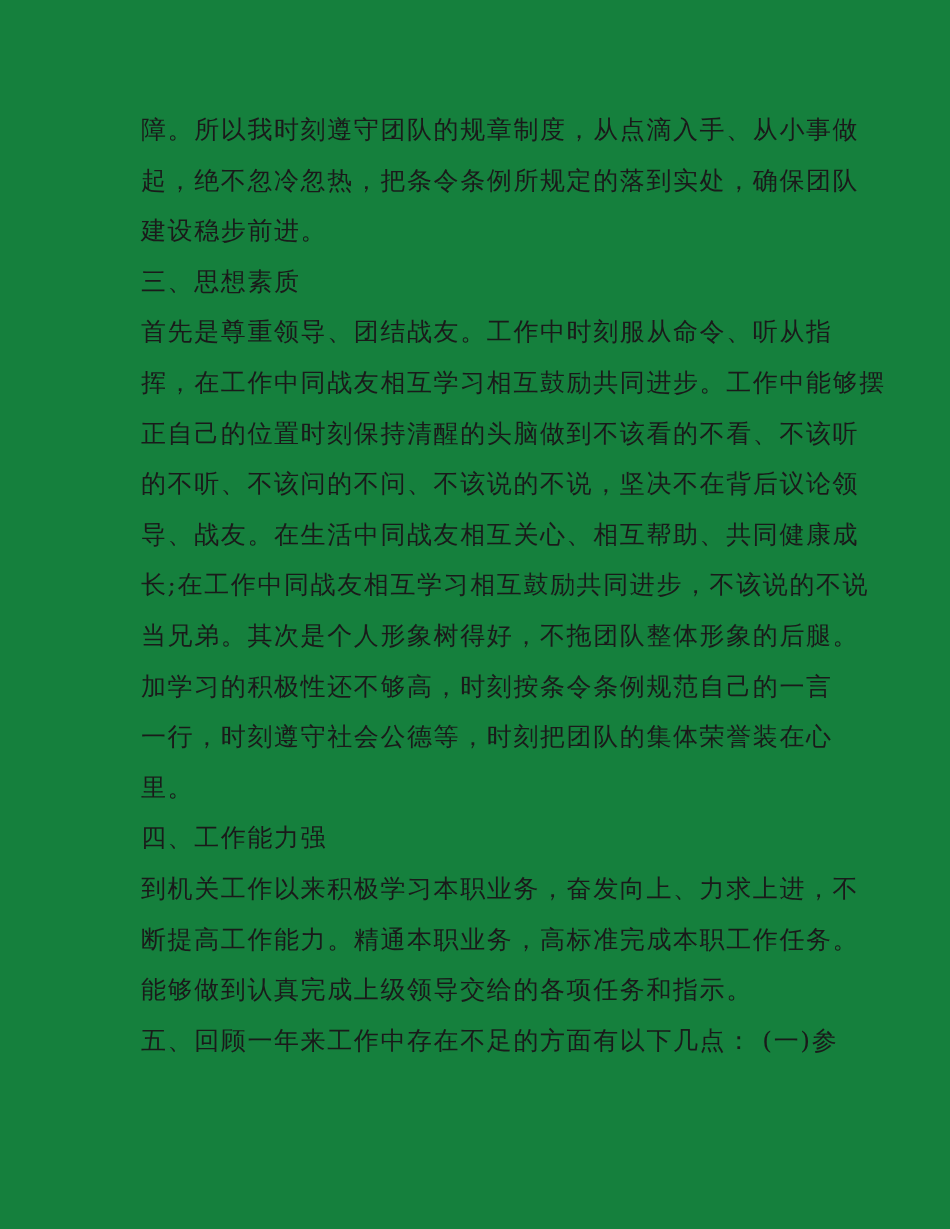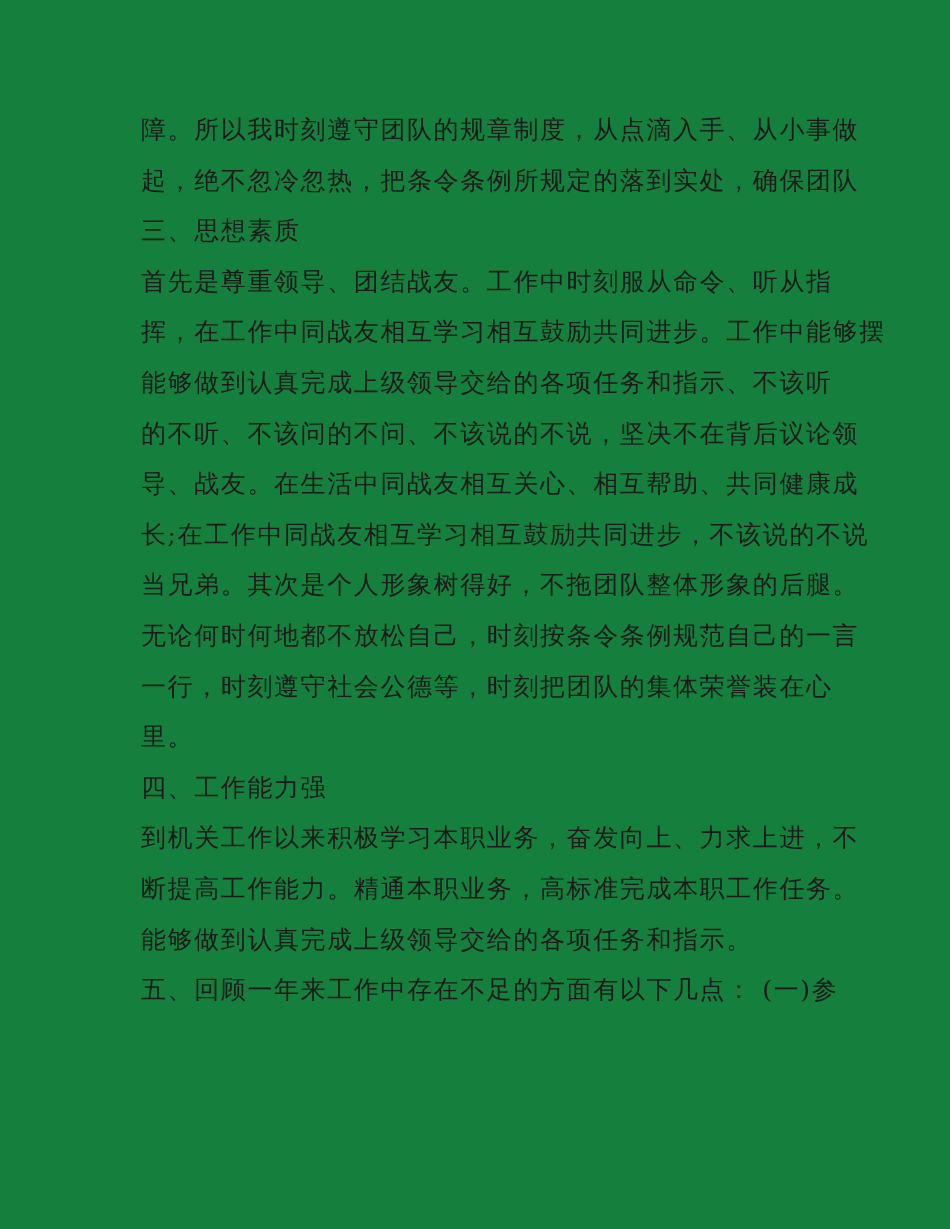--- a/index.html
+++ b/index.html
@@ -41,29 +41,30 @@
       letter-spacing: 1.6px;
     }
   </style>
 </head>
 <body>
 
 <div class="page">
   <div class="content">
     <span class="line">障。所以我时刻遵守团队的规章制度，从点滴入手、从小事做</span>
     <span class="line">起，绝不忽冷忽热，把条令条例所规定的落到实处，确保团队</span>
+    <span class="line">建设稳步前进。</span>
     <span class="line heading">三、思想素质</span>
     <span class="line">首先是尊重领导、团结战友。工作中时刻服从命令、听从指</span>
     <span class="line">挥，在工作中同战友相互学习相互鼓励共同进步。工作中能够摆</span>
-    <span class="line">能够做到认真完成上级领导交给的各项任务和指示、不该听</span>
+    <span class="line">正自己的位置时刻保持清醒的头脑做到不该看的不看、不该听</span>
     <span class="line">的不听、不该问的不问、不该说的不说，坚决不在背后议论领</span>
     <span class="line">导、战友。在生活中同战友相互关心、相互帮助、共同健康成</span>
     <span class="line">长;在工作中同战友相互学习相互鼓励共同进步，不该说的不说</span>
     <span class="line">当兄弟。其次是个人形象树得好，不拖团队整体形象的后腿。</span>
-    <span class="line">无论何时何地都不放松自己，时刻按条令条例规范自己的一言</span>
+    <span class="line">加学习的积极性还不够高，时刻按条令条例规范自己的一言</span>
     <span class="line">一行，时刻遵守社会公德等，时刻把团队的集体荣誉装在心</span>
     <span class="line">里。</span>
     <span class="line heading">四、工作能力强</span>
     <span class="line">到机关工作以来积极学习本职业务，奋发向上、力求上进，不</span>
     <span class="line">断提高工作能力。精通本职业务，高标准完成本职工作任务。</span>
     <span class="line">能够做到认真完成上级领导交给的各项任务和指示。</span>
     <span class="line">五、回顾一年来工作中存在不足的方面有以下几点： (一)参</span>
   </div>
 </div>
 

